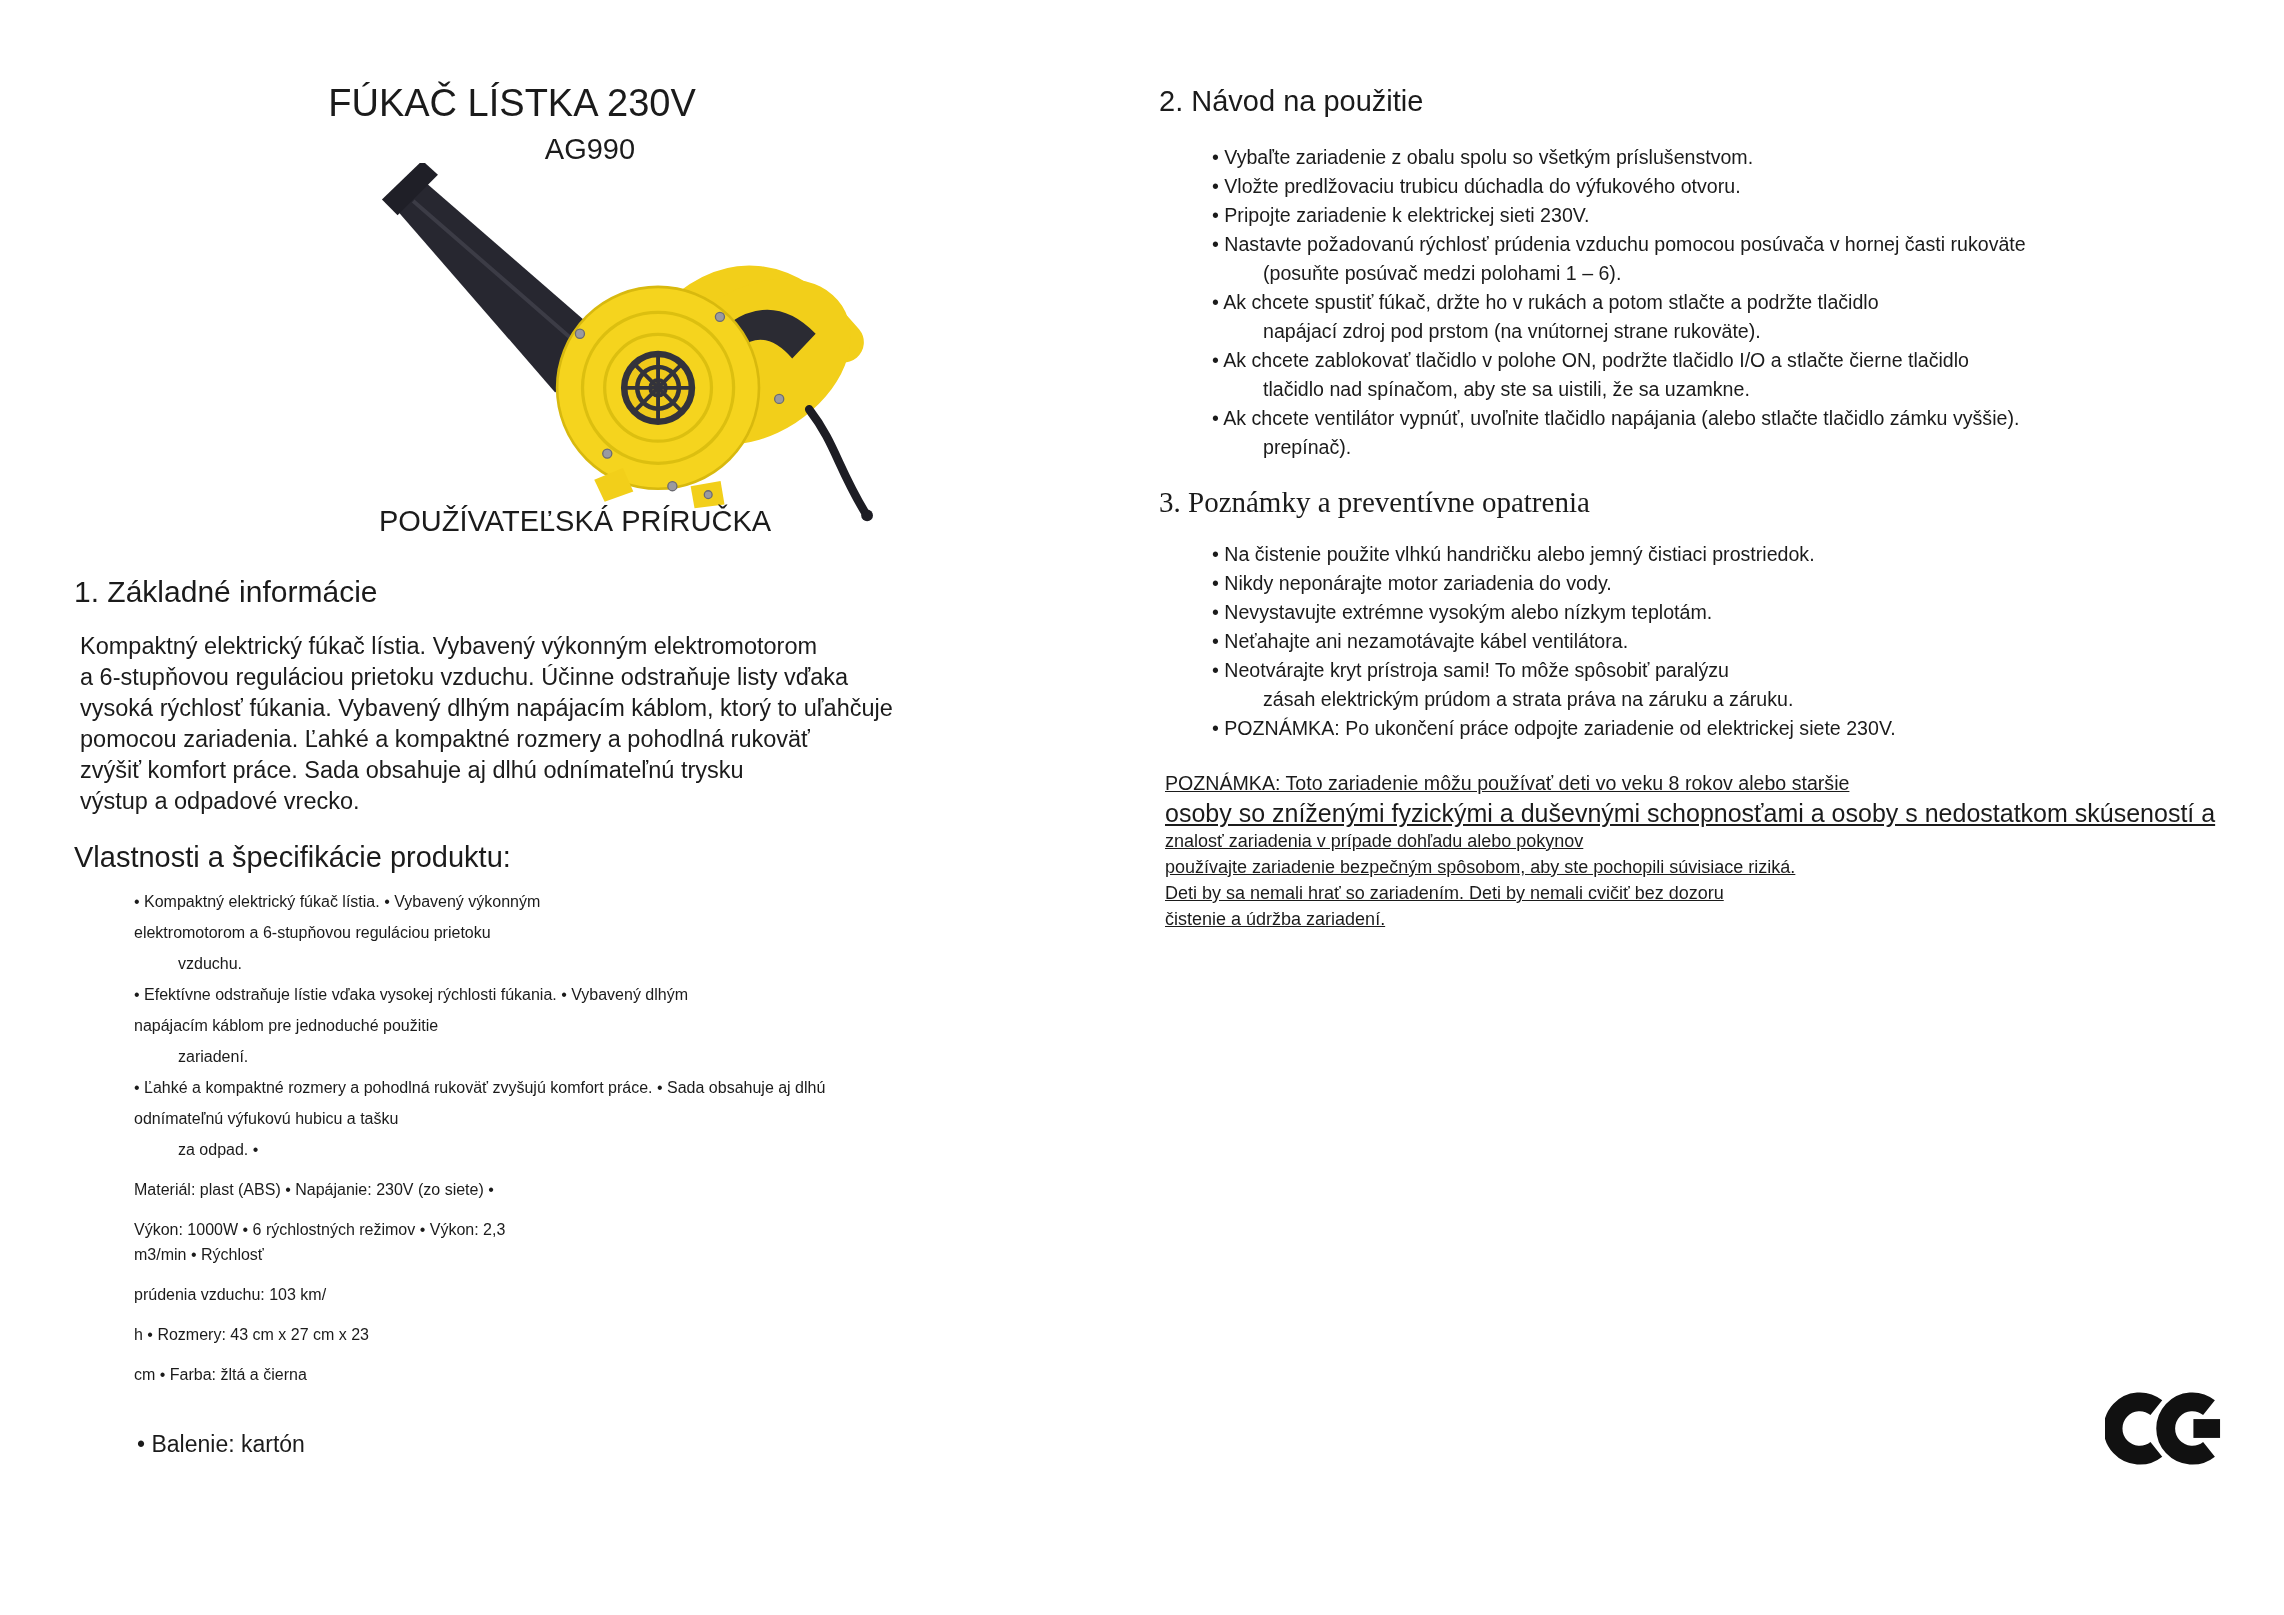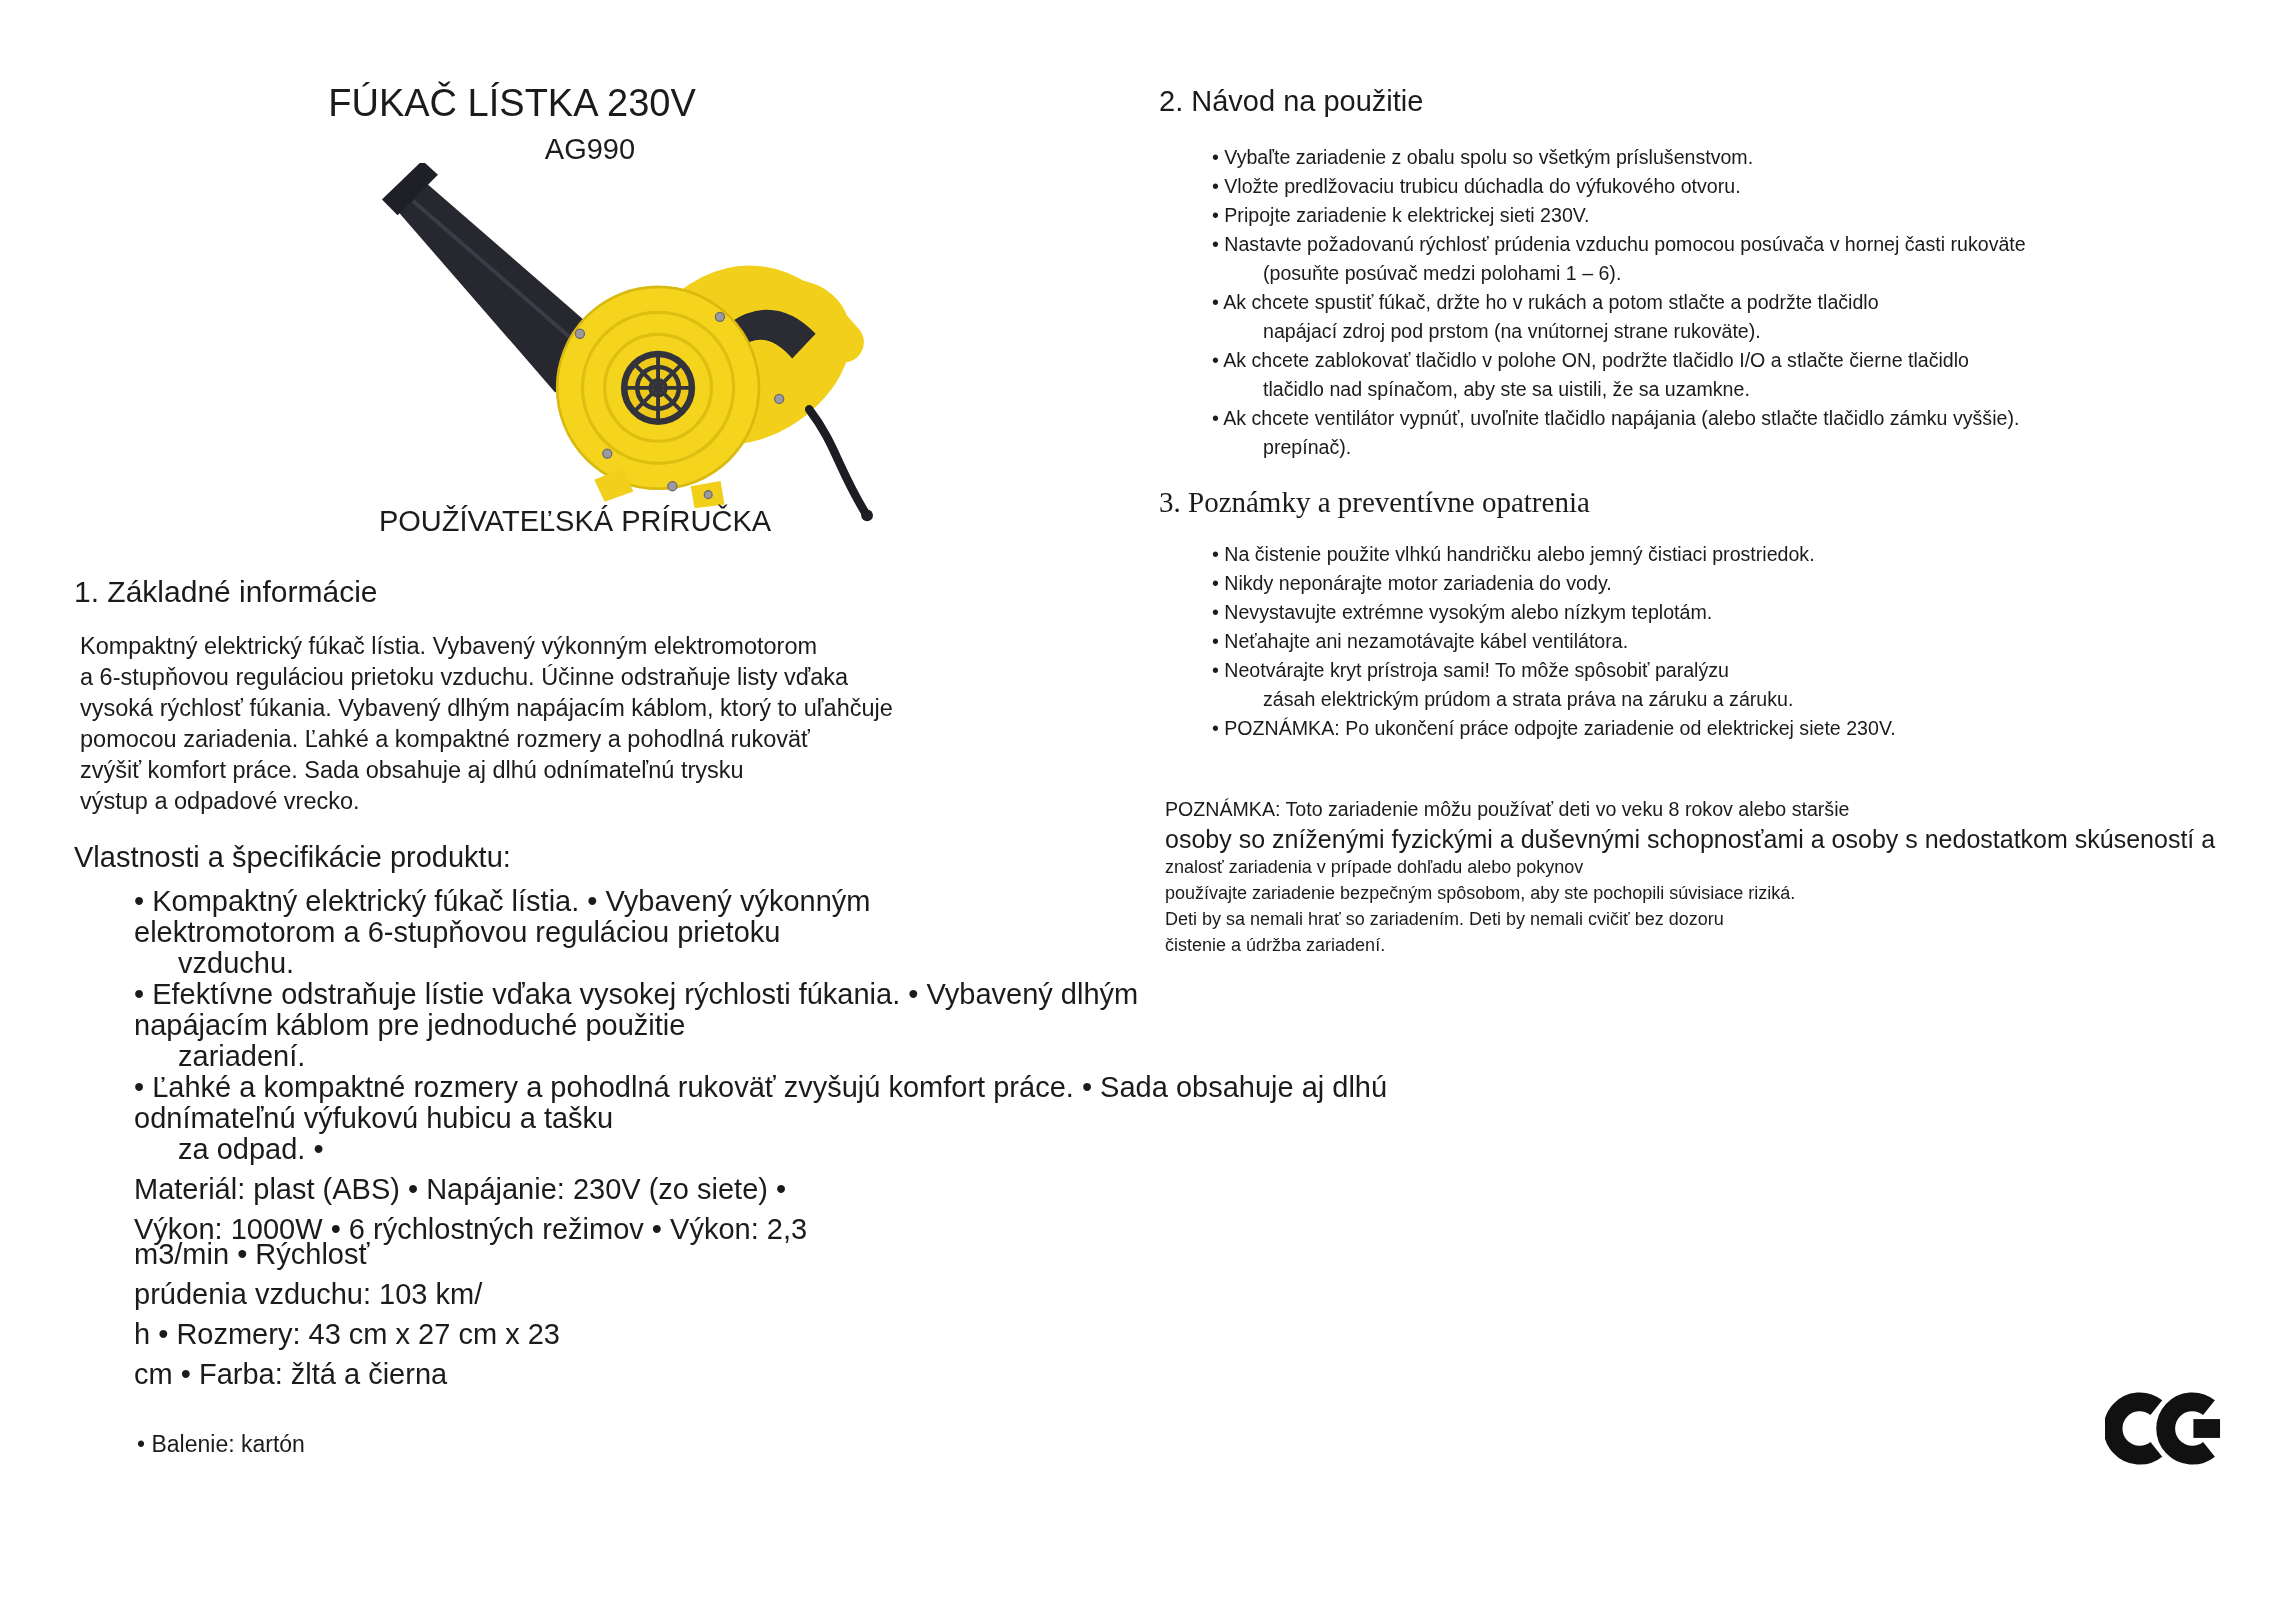--- a/index.html
+++ b/index.html
@@ -13,21 +13,21 @@
   .line{white-space:nowrap;}
 
   
   .doc-title{font-size:38px;line-height:1.1;}
   .model{font-size:29px;line-height:1.1;}
   .manual-label{font-size:29px;line-height:1.1;}
   .sec-heading{font-size:29px;line-height:1.15;}
 
   
   #intro .line{font-size:23.5px;line-height:31px;}
-  #features .line{font-size:29px;line-height:31px;}
+  #features .line{font-size:16px;line-height:31px;}
   #features .deep{padding-left:44px;}
   #features .gap{margin-top:9px;}
   #features .gap2{margin-top:9px;}
   #features .tight{margin-top:-5.9px;}
   .packaging{font-size:23px;line-height:31px;}
 
   
   #instructions .line,#precautions .line{font-size:19.6px;line-height:29px;}
   #instructions .deep,#precautions .deep{padding-left:51px;}
 
@@ -155,21 +155,21 @@
 
 <div class="line">• Na čistenie použite vlhkú handričku alebo jemný čistiaci prostriedok.</div>
     <div class="line">• Nikdy neponárajte motor zariadenia do vody.</div>
     <div class="line">• Nevystavujte extrémne vysokým alebo nízkym teplotám.</div>
     <div class="line">• Neťahajte ani nezamotávajte kábel ventilátora.</div>
     <div class="line">• Neotvárajte kryt prístroja sami! To môže spôsobiť paralýzu</div>
     <div class="line deep">zásah elektrickým prúdom a strata práva na záruku a záruku.</div>
     <div class="line">• POZNÁMKA: Po ukončení práce odpojte zariadenie od elektrickej siete 230V.</div>
   </div>
 
-<div id="note" class="abs" style="left:1165px;top:794px;">
+<div id="note" class="abs" style="left:1165px;top:768px;text-decoration:underline;">
 
 <div class="line s1">POZNÁMKA: Toto zariadenie môžu používať deti vo veku 8 rokov alebo staršie</div>
     <div class="line s2">osoby so zníženými fyzickými a duševnými schopnosťami a osoby s nedostatkom skúseností a</div>
     <div class="line s3">znalosť zariadenia v prípade dohľadu alebo pokynov</div>
     <div class="line s3">používajte zariadenie bezpečným spôsobom, aby ste pochopili súvisiace riziká.</div>
     <div class="line s3">Deti by sa nemali hrať so zariadením. Deti by nemali cvičiť bez dozoru</div>
     <div class="line s3">čistenie a údržba zariadení.</div>
   </div>
 
 <div class="abs" style="left:2105px;top:1383px;width:117px;height:91px;">

